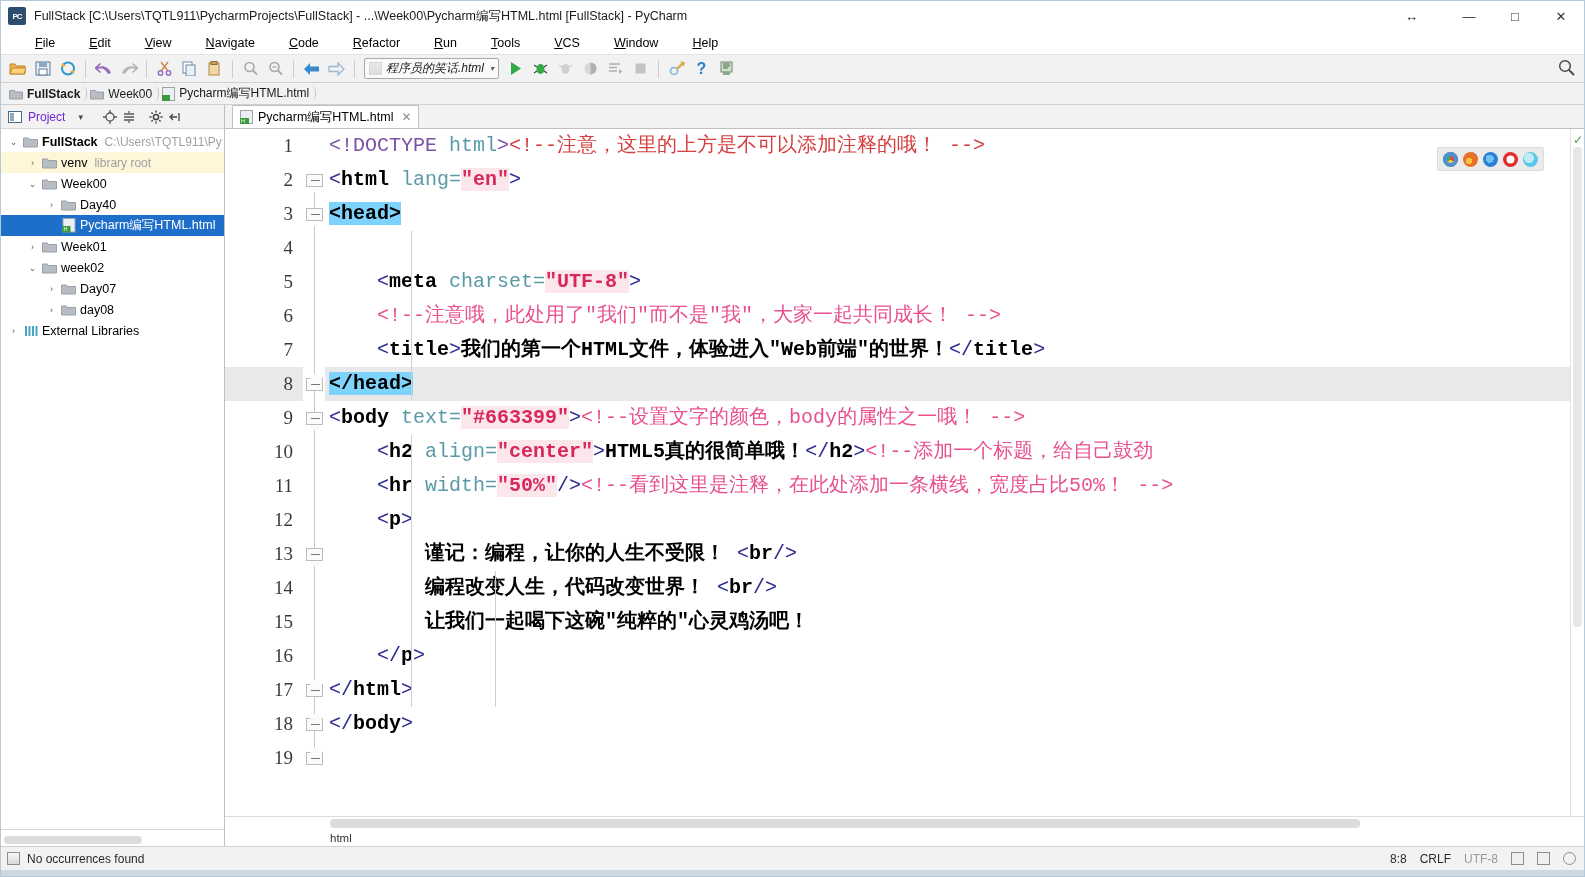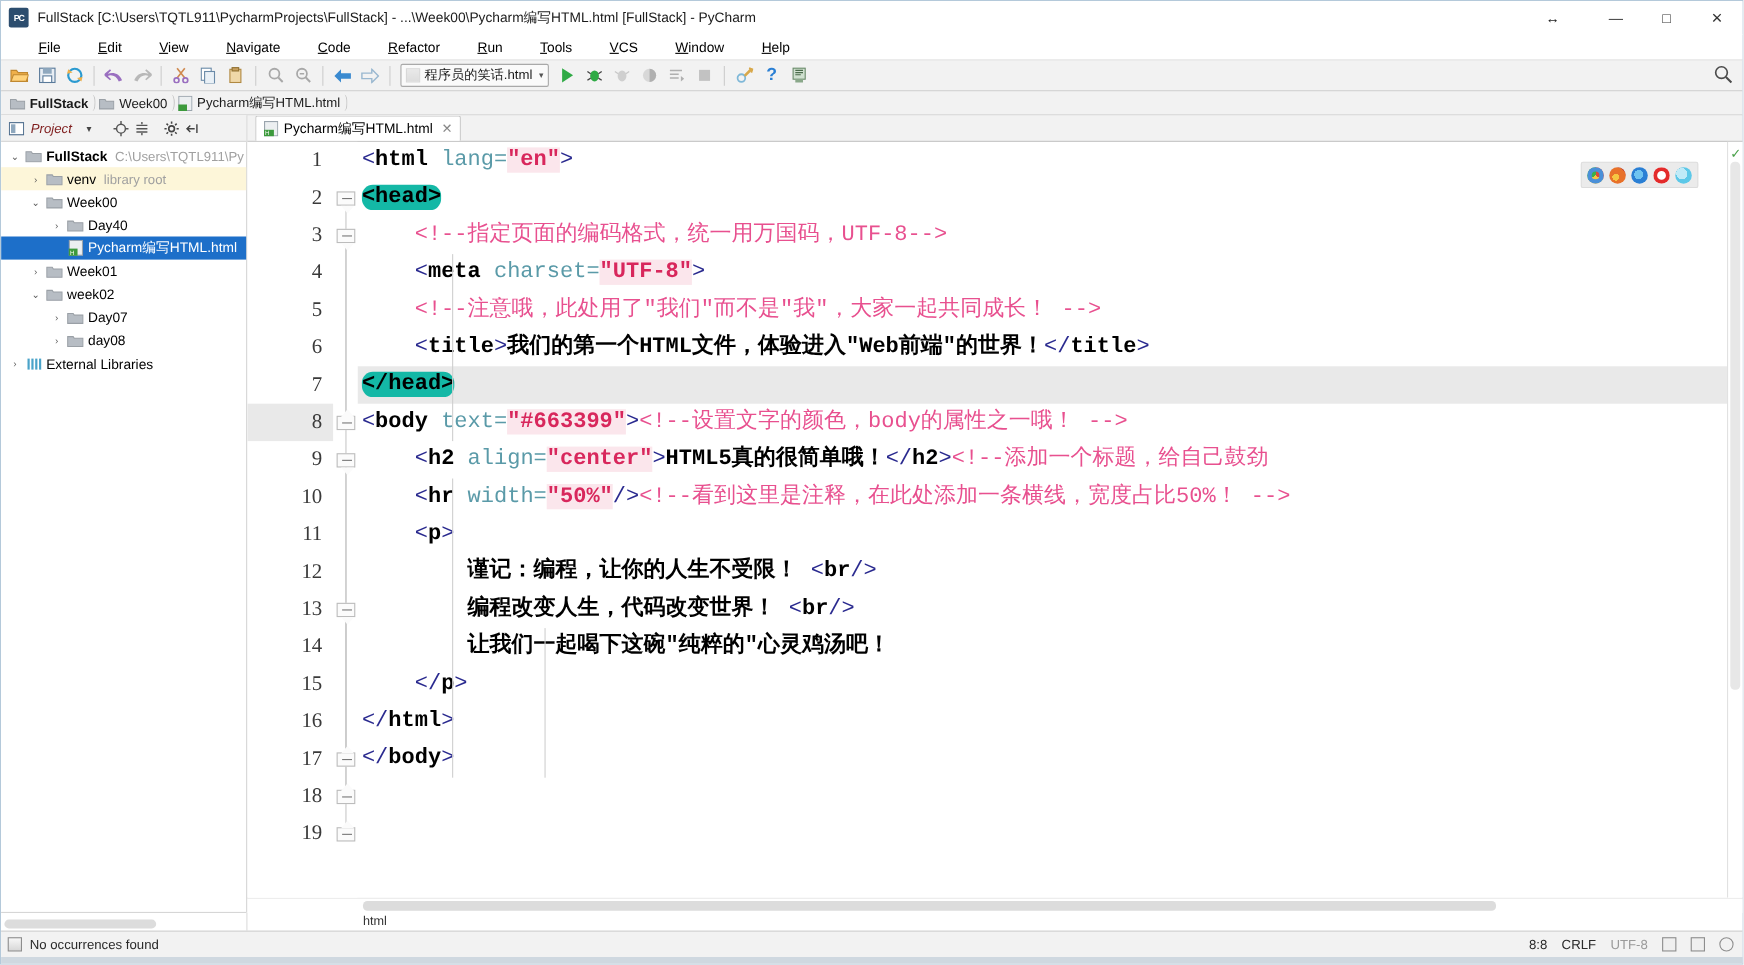--- a/index.html
+++ b/index.html
@@ -78,21 +78,21 @@
   .tbar-ico {
     width: 23px; height: 23px;
     display: flex; align-items: center; justify-content: center;
     margin: 0 1px; border-radius: 2px;
   }
   .runcfg {
     display: flex; align-items: center;
     height: 21px; min-width: 135px;
     border: 1px solid #a9a9a9; background: #fafafa;
     border-radius: 2px; margin: 0 4px; padding: 0 4px;
-    font-size: 12px; color: #1a1a1a;
+    font-size: 12px; color: #1a1a1a; font-style: italic;
   }
   .runcfg .rc-ico { width: 13px; height: 13px; margin-right: 4px; opacity:.55;
      background: linear-gradient(#dcdcdc,#c6c6c6); border:1px solid #bdbdbd; }
   .runcfg .rc-label { flex: 1; white-space: nowrap; }
   .runcfg .rc-arrow { font-size: 8px; color: #555; margin-left: 5px; }
   .tbar-right { position: absolute; right: 9px; top: 4px; }
 
   
   .navbar {
     height: 22px; min-height: 22px;
@@ -124,21 +124,21 @@
     display: flex; flex-direction: column;
     border-right: 1px solid #c0c0c0;
     background: #ffffff;
   }
   .proj-head {
     height: 24px; min-height: 24px;
     display: flex; align-items: center;
     background: #f2f2f2; border-bottom: 1px solid #d6d6d6;
     padding-left: 4px;
   }
-  .proj-head .ph-label { font-size: 12px; color: #7f1d1d; margin: 0 6px 0 4px; font-style: italic; }
+  .proj-head .ph-label { font-size: 12px; color: #6d28d9; margin: 0 6px 0 4px; }
   .proj-head .ph-ico {
     width: 19px; height: 19px; display: flex;
     align-items: center; justify-content: center;
   }
   .tree { flex: 1; overflow: hidden; padding-top: 2px; font-size: 12.5px; }
   .trow {
     display: flex; align-items: center;
     height: 21px; white-space: nowrap;
     padding-right: 4px;
   }
@@ -234,21 +234,21 @@
 
   
   .s-tag    { color: #000000; font-weight: bold; }
   .s-brk    { color: #2a2a8f; }
   .s-doct   { color: #7a50a8; }
   .s-attr   { color: #5a9aa8; }
   .s-val    { color: #d8275c; font-weight: bold; background: #fbe6ec; }
   .s-cmt    { color: #e8508f; }
   .s-cmtd   { color: #d43f3f; }
   .s-txt    { color: #000000; font-weight: bold; }
-  .s-sel    { background: #14b8a6; border-radius: 10px; }
+  .s-sel    { background: #7dd3fc; }
   .s-plain  { color: #111; }
 
   
   .browsers {
     position: absolute; right: 26px; top: 18px;
     height: 24px; display: flex; align-items: center;
     background: #ebebeb; border: 1px solid #dcdcdc;
     padding: 0 5px; border-radius: 2px; gap: 5px;
   }
   .bico { width: 15px; height: 15px; border-radius: 50%; }
@@ -727,23 +727,24 @@
               <div class="fm-box fm-tri-up"></div>
             </div>
             <div class="fold-marker" style="top: 589px;">
               <div class="fm-box fm-tri-up"></div>
             </div>
             <div class="fold-marker" style="top: 623px;">
               <div class="fm-box fm-tri-up"></div>
             </div>
           </div>
         <div class="codearea" id="codearea">
+          <div class="cline"><span class="s-doct">&lt;!DOCTYPE </span><span class="s-attr">html</span><span class="s-doct">&gt;</span><span class="s-cmtd">&lt;!--注意，这里的上方是不可以添加注释的哦！ --&gt;</span></div>
             <div class="cline"><span class="s-brk">&lt;</span><span class="s-tag">html</span><span class="s-plain"> </span><span class="s-attr">lang=</span><span class="s-val">"en"</span><span class="s-brk">&gt;</span></div>
             <div class="cline"><span class="s-tag s-sel">&lt;head&gt;</span></div>
-            <div class="cline"><span class="s-plain">    </span><span class="s-cmt">&lt;!--指定页面的编码格式，统一用万国码，UTF-8--&gt;</span></div>
+            <div class="cline"><span class="s-plain">    </span></div>
             <div class="cline"><span class="s-plain">    </span><span class="s-brk">&lt;</span><span class="s-tag">meta</span><span class="s-plain"> </span><span class="s-attr">charset=</span><span class="s-val">"UTF-8"</span><span class="s-brk">&gt;</span></div>
             <div class="cline"><span class="s-plain">    </span><span class="s-cmt">&lt;!--注意哦，此处用了"我们"而不是"我"，大家一起共同成长！ --&gt;</span></div>
             <div class="cline"><span class="s-plain">    </span><span class="s-brk">&lt;</span><span class="s-tag">title</span><span class="s-brk">&gt;</span><span class="s-txt">我们的第一个HTML文件，体验进入"Web前端"的世界！</span><span class="s-brk">&lt;/</span><span class="s-tag">title</span><span class="s-brk">&gt;</span></div>
             <div class="cline cur"><span class="s-tag s-sel">&lt;/head&gt;</span></div>
             <div class="cline"><span class="s-brk">&lt;</span><span class="s-tag">body</span><span class="s-plain"> </span><span class="s-attr">text=</span><span class="s-val">"#663399"</span><span class="s-brk">&gt;</span><span class="s-cmt">&lt;!--设置文字的颜色，body的属性之一哦！ --&gt;</span></div>
             <div class="cline"><span class="s-plain">    </span><span class="s-brk">&lt;</span><span class="s-tag">h2</span><span class="s-plain"> </span><span class="s-attr">align=</span><span class="s-val">"center"</span><span class="s-brk">&gt;</span><span class="s-txt">HTML5真的很简单哦！</span><span class="s-brk">&lt;/</span><span class="s-tag">h2</span><span class="s-brk">&gt;</span><span class="s-cmt">&lt;!--添加一个标题，给自己鼓劲</span></div>
             <div class="cline"><span class="s-plain">    </span><span class="s-brk">&lt;</span><span class="s-tag">hr</span><span class="s-plain"> </span><span class="s-attr">width=</span><span class="s-val">"50%"</span><span class="s-brk">/&gt;</span><span class="s-cmt">&lt;!--看到这里是注释，在此处添加一条横线，宽度占比50%！ --&gt;</span></div>
             <div class="cline"><span class="s-plain">    </span><span class="s-brk">&lt;</span><span class="s-tag">p</span><span class="s-brk">&gt;</span></div>
             <div class="cline"><span class="s-plain">        </span><span class="s-txt">谨记：编程，让你的人生不受限！</span><span class="s-brk"> &lt;</span><span class="s-tag">br</span><span class="s-brk">/&gt;</span></div>
             <div class="cline"><span class="s-plain">        </span><span class="s-txt">编程改变人生，代码改变世界！</span><span class="s-brk"> &lt;</span><span class="s-tag">br</span><span class="s-brk">/&gt;</span></div>

